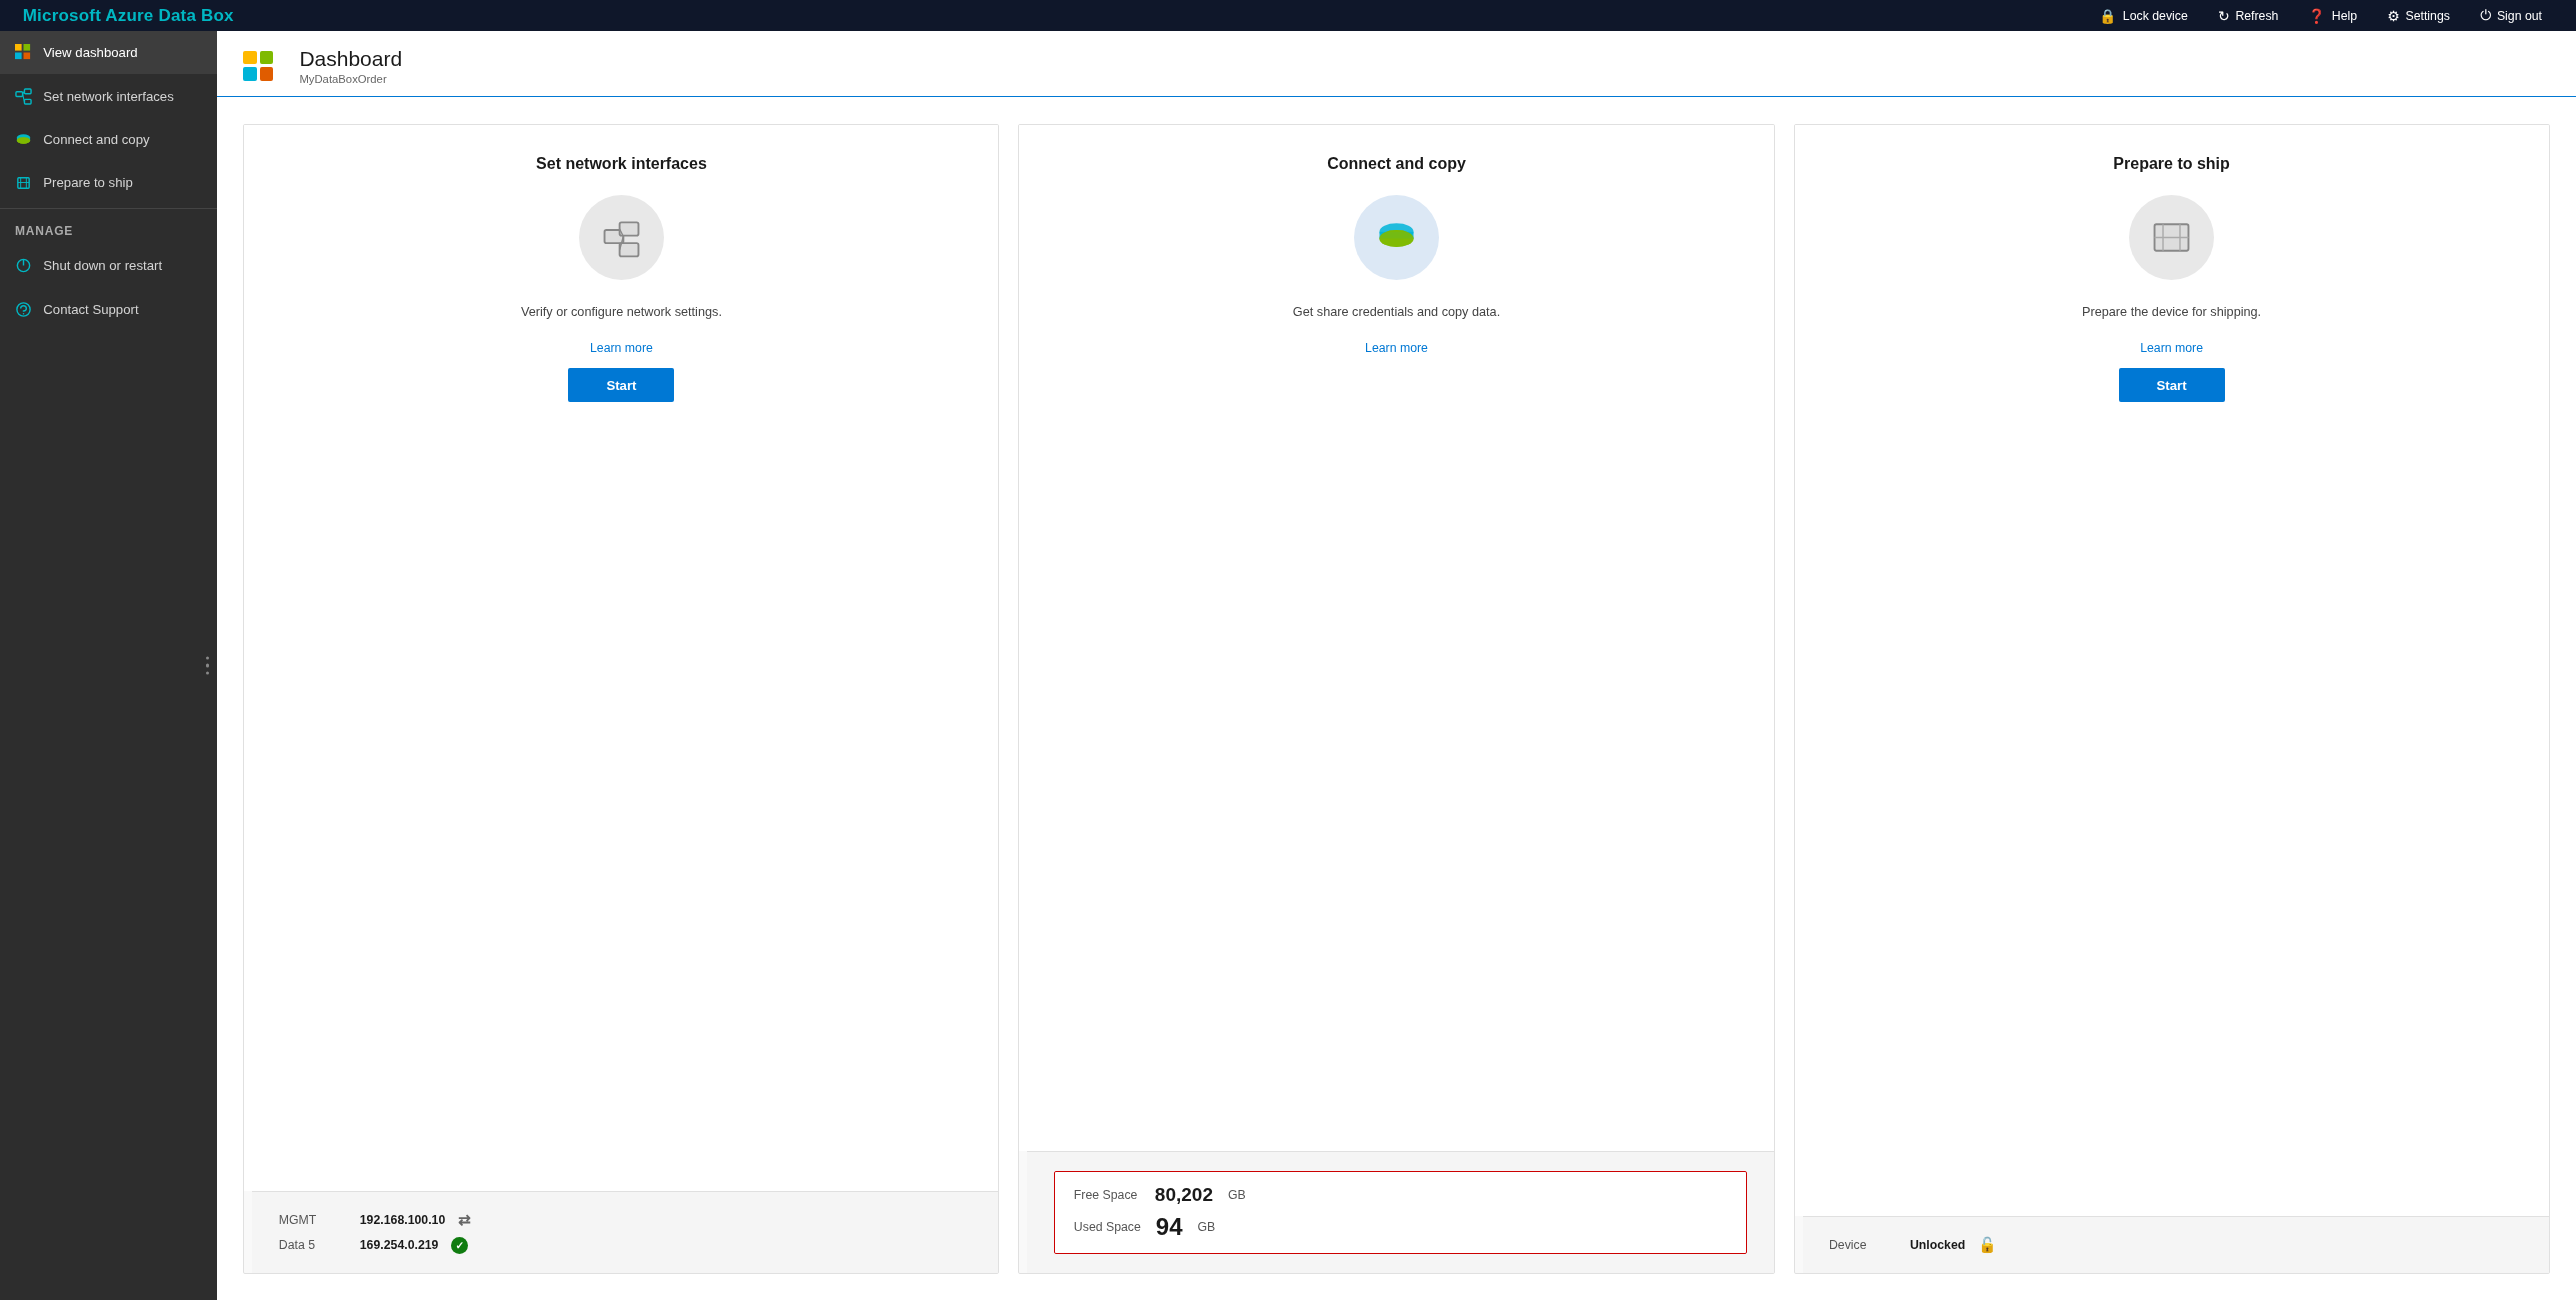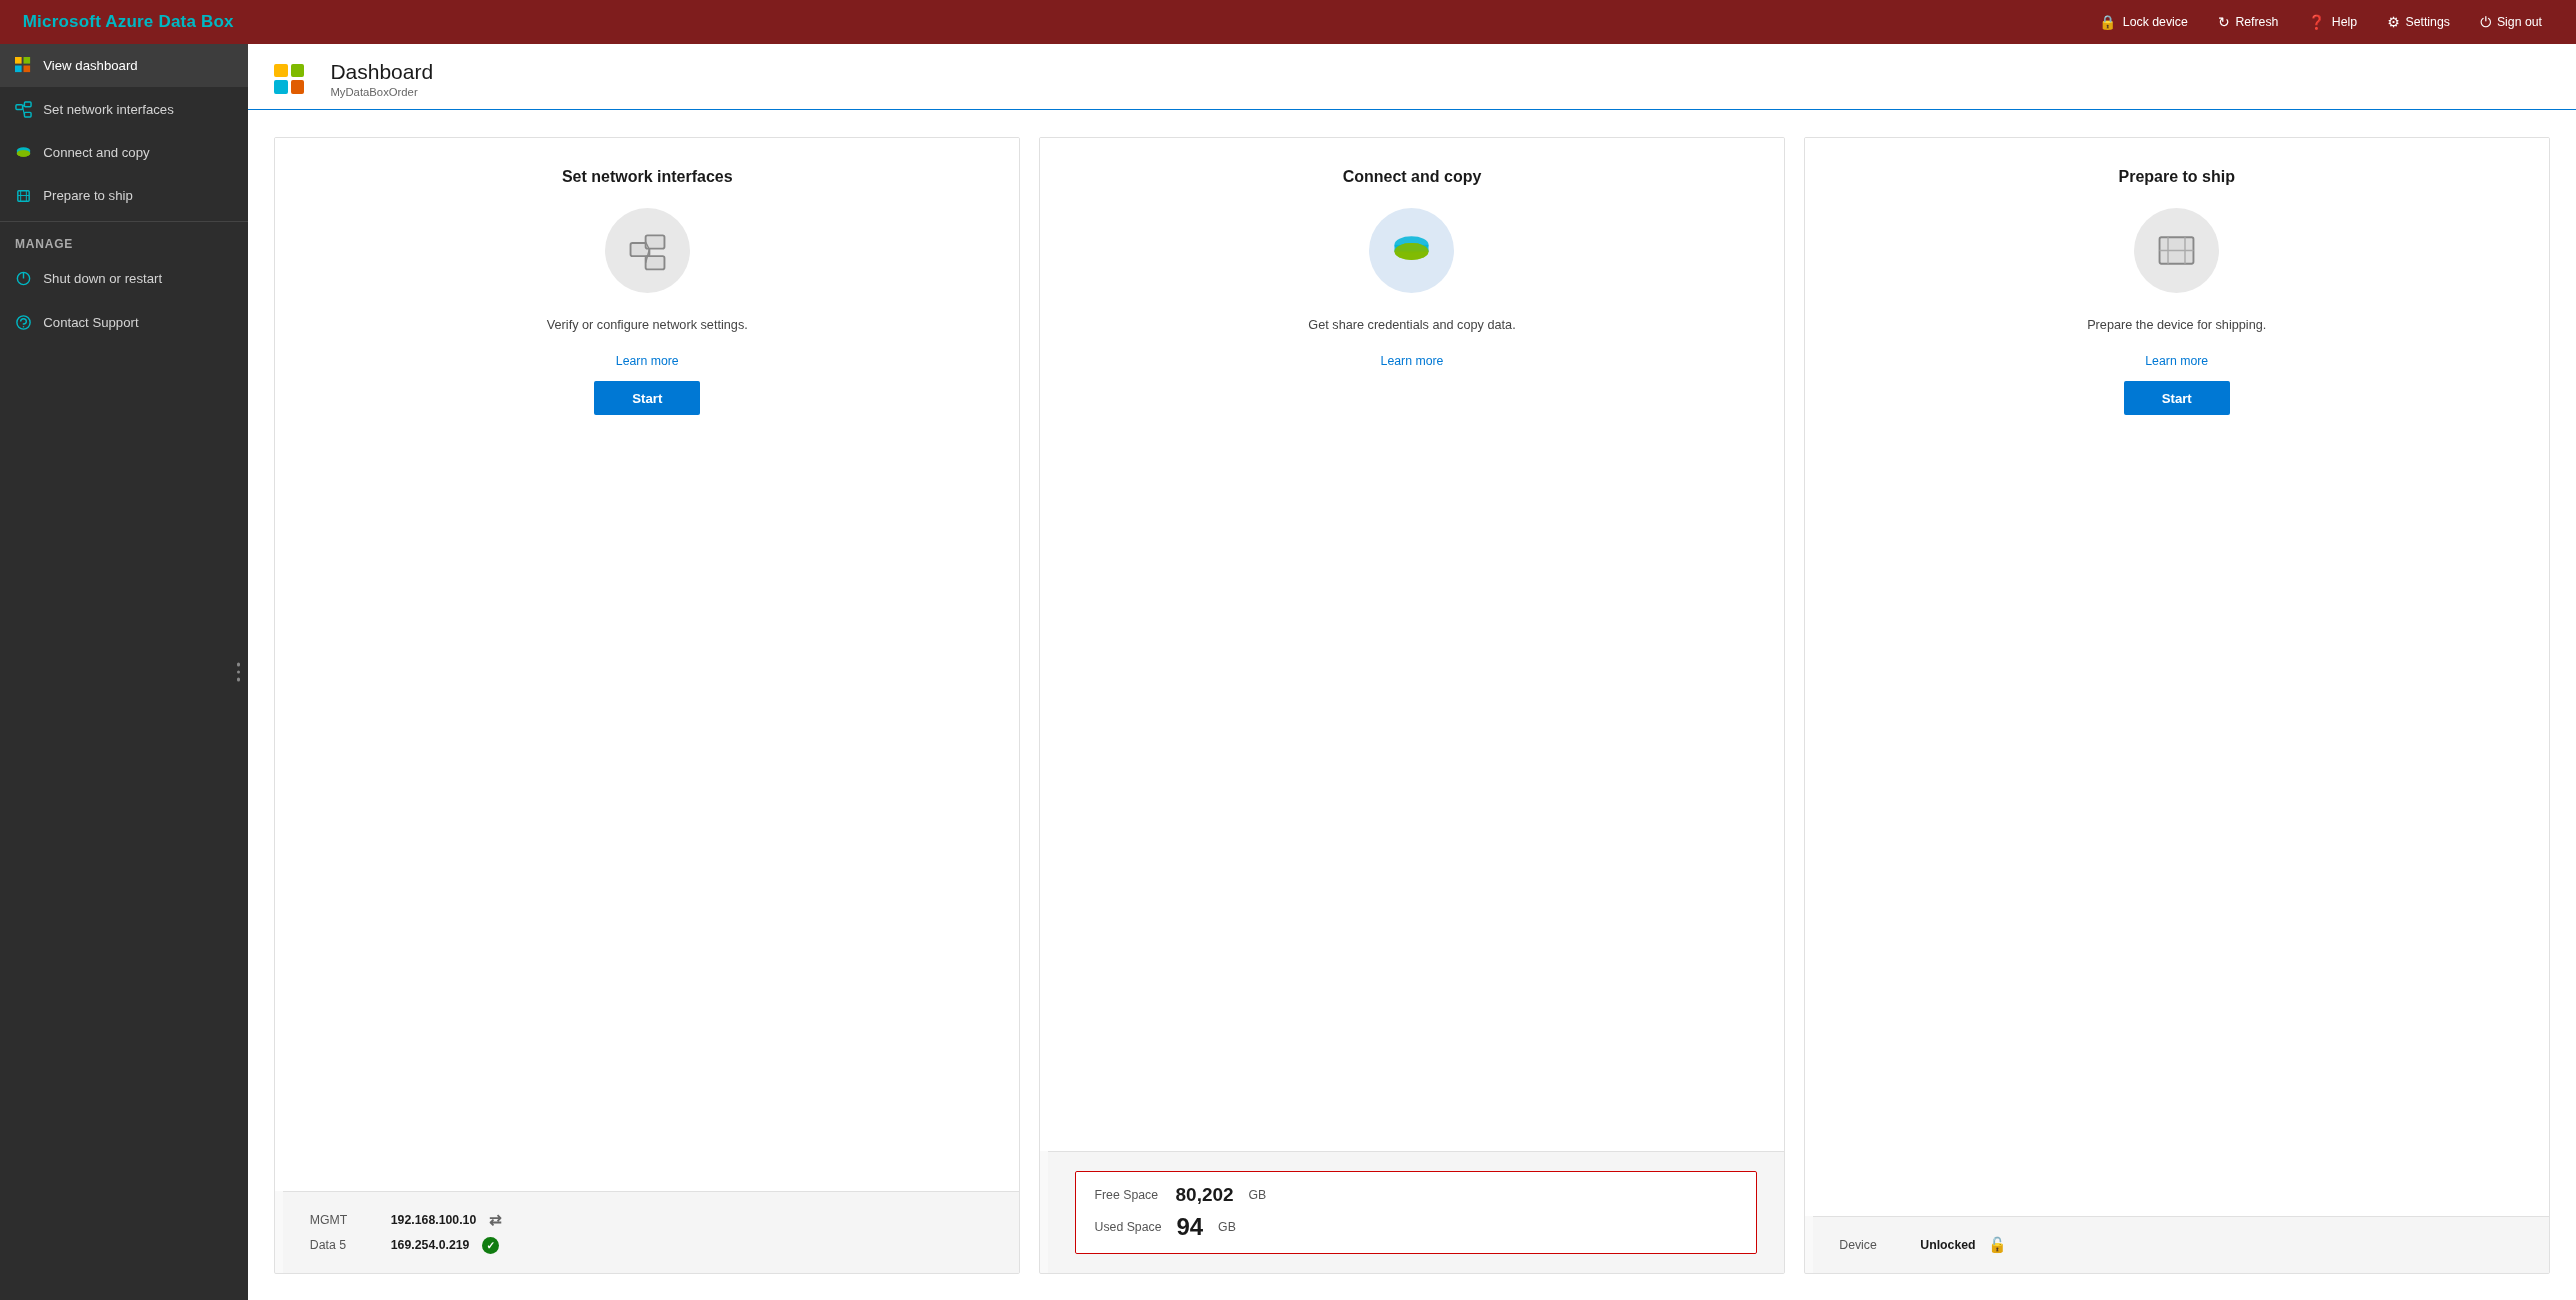--- a/index.html
+++ b/index.html
@@ -1,26 +1,26 @@
 <!DOCTYPE html>
 <html style="font-size:15px"><head>
   <meta charset="utf-8">
   <style>
     * { box-sizing: border-box; margin: 0; padding: 0; }
     body { font-family: 'Segoe UI', Arial, sans-serif; background: #f3f2f1; display: flex; flex-direction: column; height: 100vh; overflow: hidden; }
 
     
     .header {
-      background: #7f1d1d;
+      background: #0f172a;
       color: #fff;
       display: flex;
       align-items: center;
       justify-content: space-between;
       padding: 0 22.7px;
-      height: 44px;
+      height: 31px;
       flex-shrink: 0;
     }
     .header-title {
       color: #00b7c3;
       font-size: 17px;
       font-weight: 600;
       letter-spacing: 0.2px;
     }
     .header-actions {
       display: flex;
@@ -43,21 +43,21 @@
     
     .layout {
       display: flex;
       flex: 1;
       overflow: hidden;
     }
 
     
     .sidebar {
       background: #2d2d2d;
-      width: 248px;
+      width: 217px;
       flex-shrink: 0;
       display: flex;
       flex-direction: column;
       color: #fff;
       overflow-y: auto;
     }
     .sidebar-item {
       display: flex;
       align-items: center;
       gap: 11.3px;

